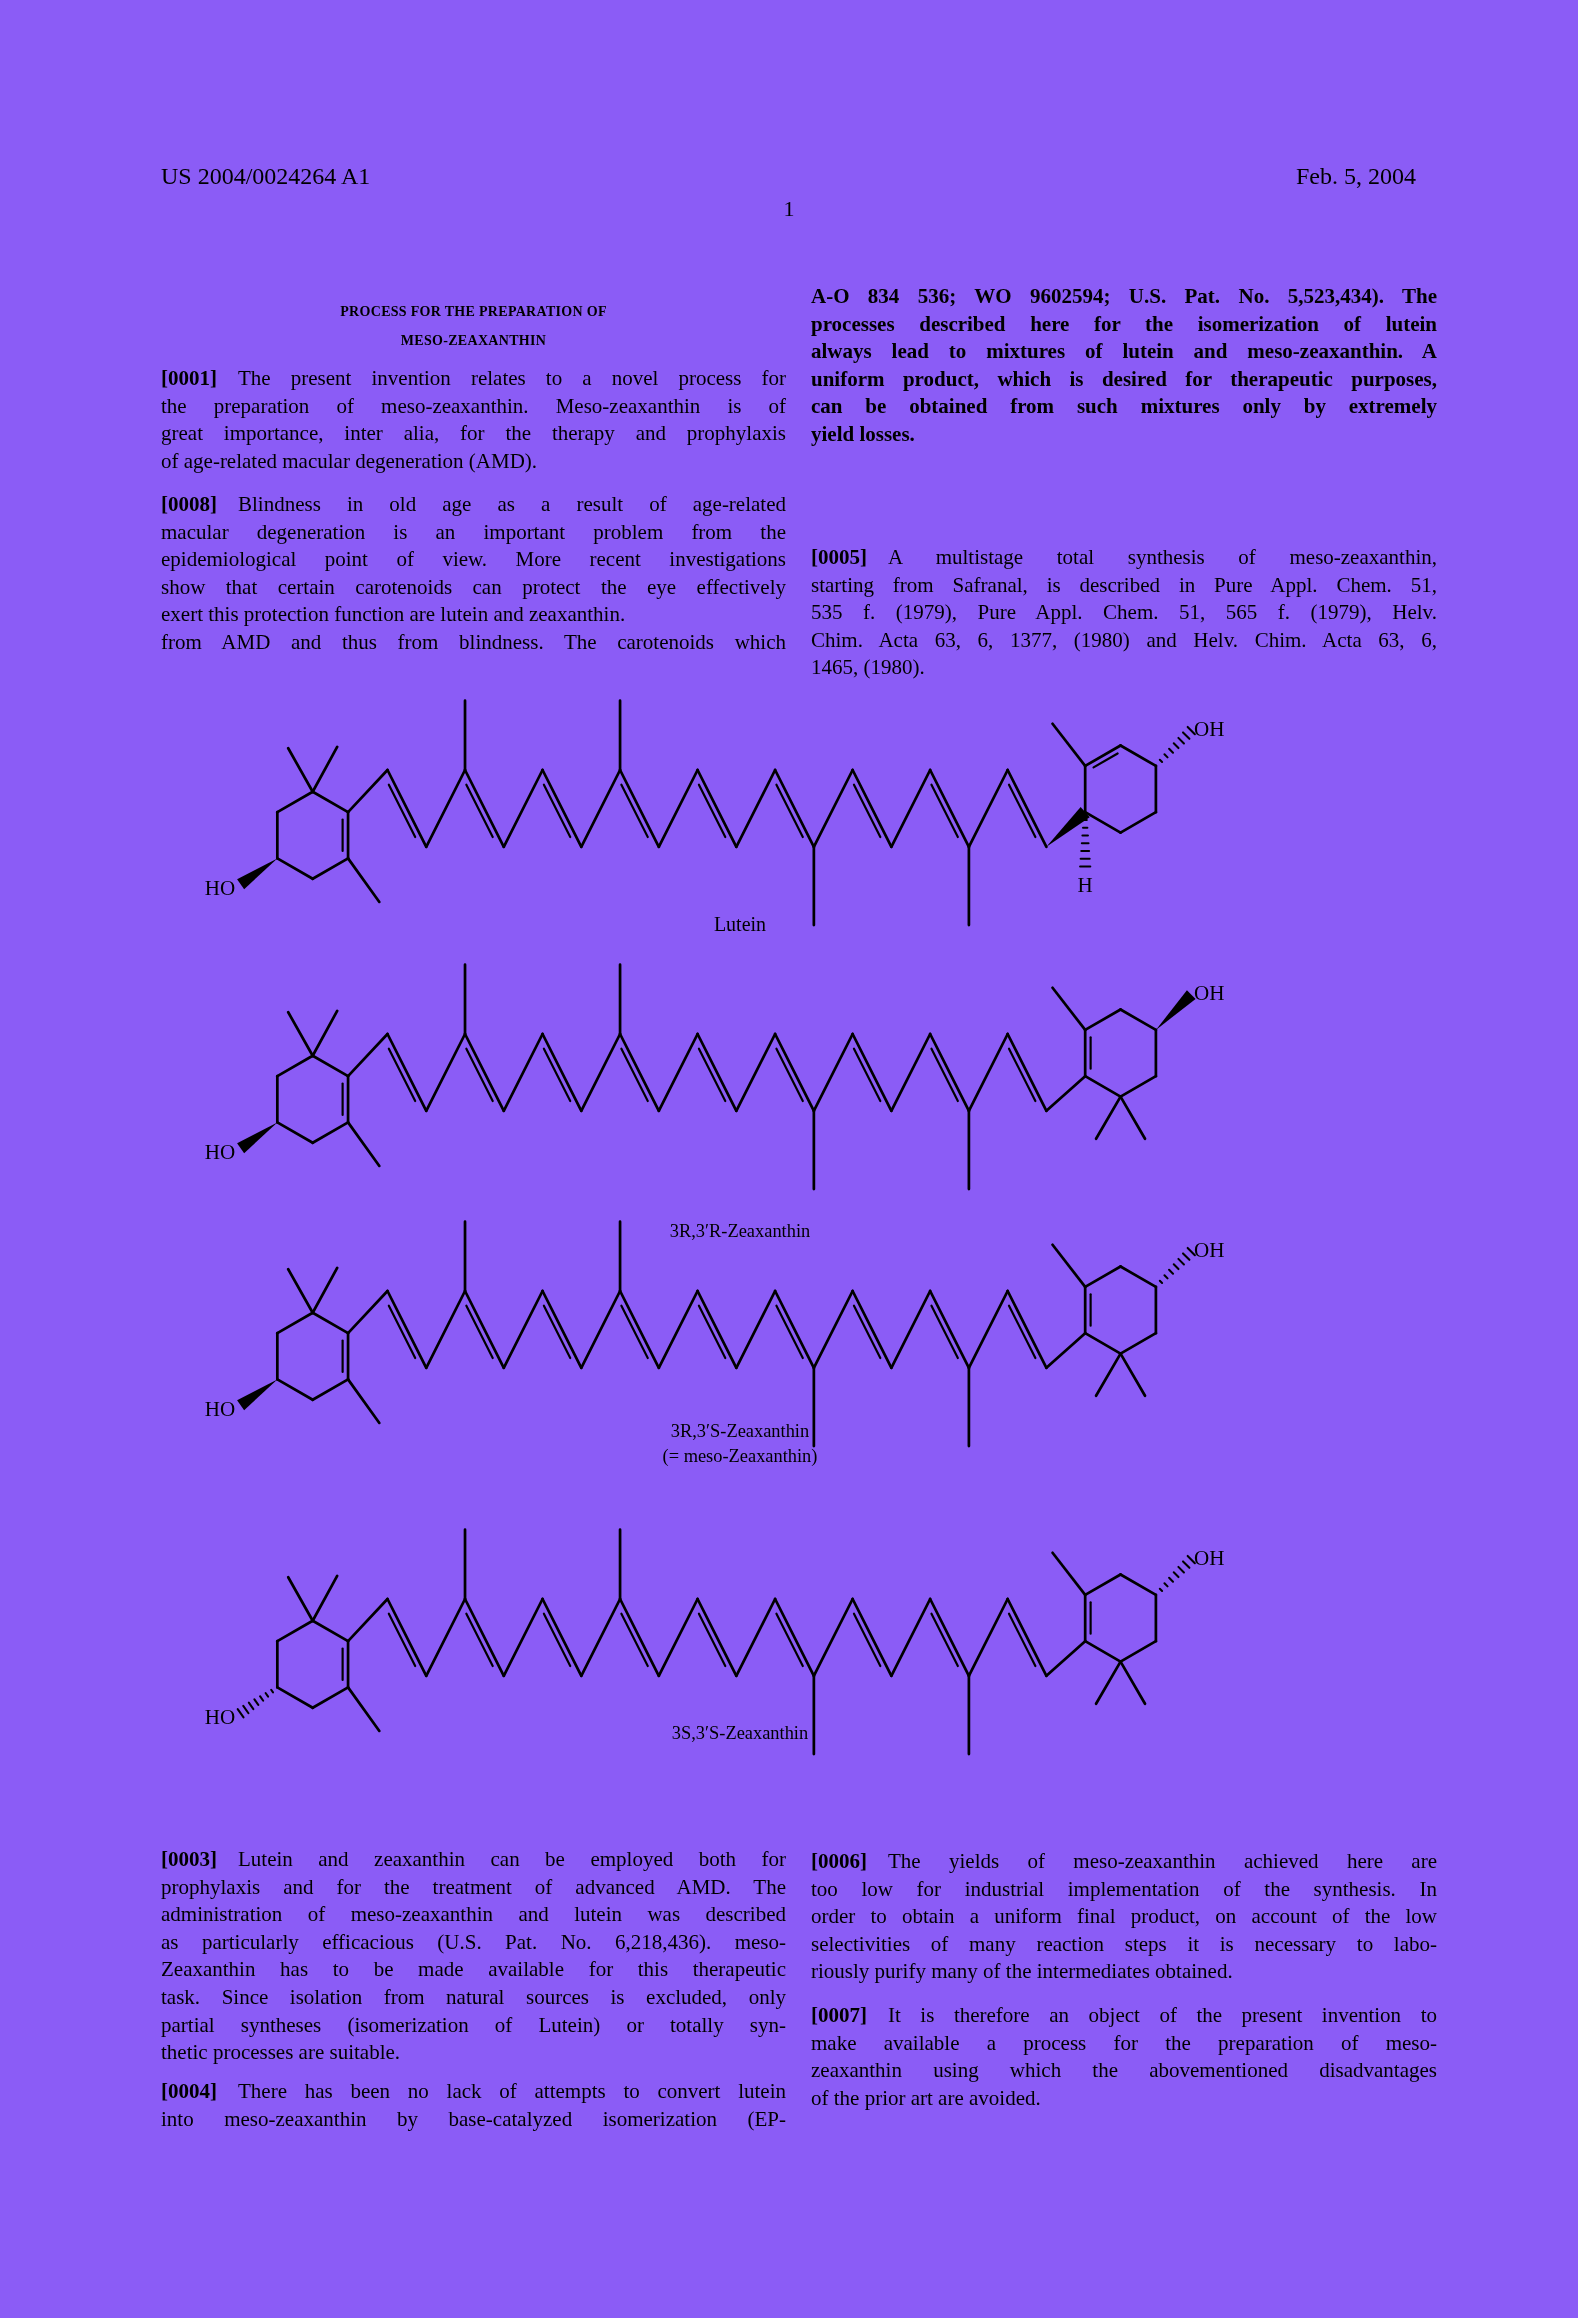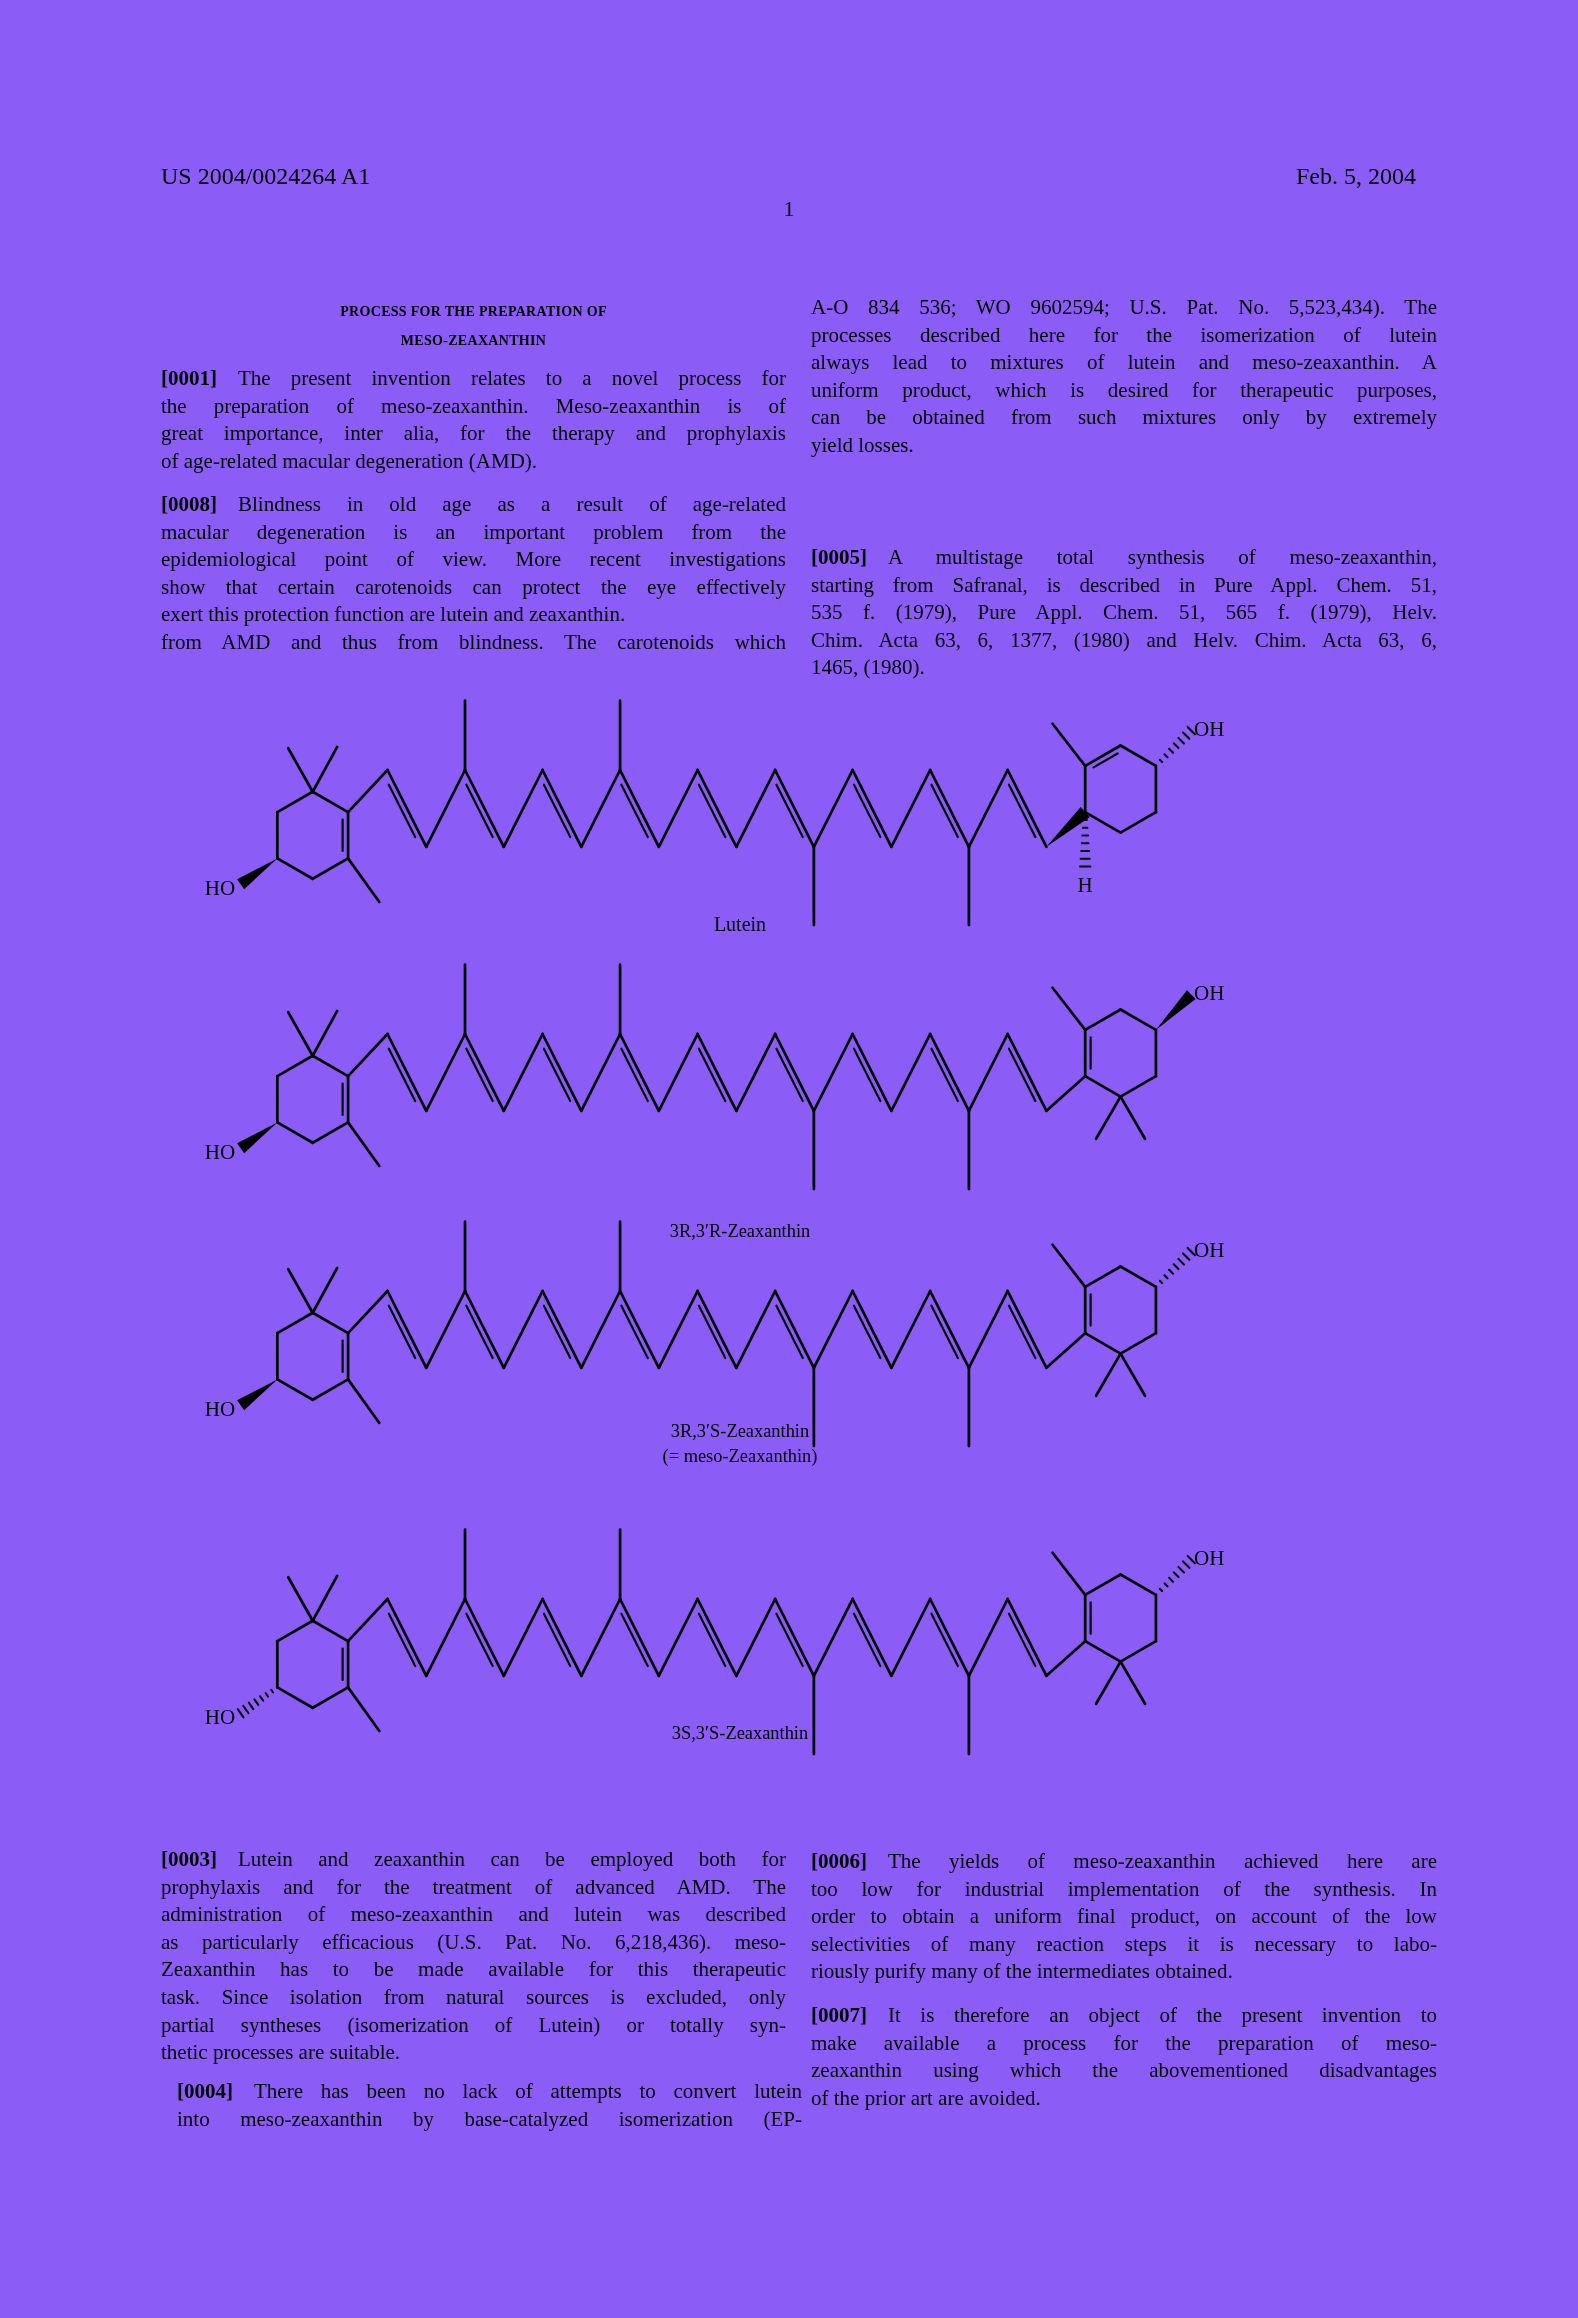--- a/index.html
+++ b/index.html
@@ -45,21 +45,21 @@
     </div>
   <div class="col" style="left:161px;top:491px;width:625px;">
       <div class="tline"><b>[0008]</b> Blindness in old age as a result of age-related</div>
       <div class="tline">macular degeneration is an important problem from the</div>
       <div class="tline">epidemiological point of view. More recent investigations</div>
       <div class="tline">show that certain carotenoids can protect the eye effectively</div>
       <div class="tline last">exert this protection function are lutein and zeaxanthin.</div>
       <div class="tline">from AMD and thus from blindness. The carotenoids which</div>
     </div>
 
-  <div class="col" style="left:811px;top:294px;width:626px;">
+  <div class="col" style="left:811px;top:283px;width:626px;font-weight:bold;">
       <div class="tline">A-O 834 536; WO 9602594; U.S. Pat. No. 5,523,434). The</div>
       <div class="tline">processes described here for the isomerization of lutein</div>
       <div class="tline">always lead to mixtures of lutein and meso-zeaxanthin. A</div>
       <div class="tline">uniform product, which is desired for therapeutic purposes,</div>
       <div class="tline">can be obtained from such mixtures only by extremely</div>
       <div class="tline last">yield losses.</div>
     </div>
   <div class="col" style="left:811px;top:544px;width:626px;">
       <div class="tline"><b>[0005]</b> A multistage total synthesis of meso-zeaxanthin,</div>
       <div class="tline">starting from Safranal, is described in Pure Appl. Chem. 51,</div>
@@ -350,21 +350,21 @@
   <div class="col" style="left:161px;top:1846px;width:625px;">
       <div class="tline"><b>[0003]</b> Lutein and zeaxanthin can be employed both for</div>
       <div class="tline">prophylaxis and for the treatment of advanced AMD. The</div>
       <div class="tline">administration of meso-zeaxanthin and lutein was described</div>
       <div class="tline">as particularly efficacious (U.S. Pat. No. 6,218,436). meso-</div>
       <div class="tline">Zeaxanthin has to be made available for this therapeutic</div>
       <div class="tline">task. Since isolation from natural sources is excluded, only</div>
       <div class="tline">partial syntheses (isomerization of Lutein) or totally syn-</div>
       <div class="tline last">thetic processes are suitable.</div>
     </div>
-  <div class="col" style="left:161px;top:2078px;width:625px;margin-left:16px;">
+  <div class="col" style="left:161px;top:2078px;width:625px;">
       <div class="tline"><b>[0004]</b> There has been no lack of attempts to convert lutein</div>
       <div class="tline">into meso-zeaxanthin by base-catalyzed isomerization (EP-</div>
     </div>
 
   <div class="col" style="left:811px;top:1848px;width:626px;">
       <div class="tline"><b>[0006]</b> The yields of meso-zeaxanthin achieved here are</div>
       <div class="tline">too low for industrial implementation of the synthesis. In</div>
       <div class="tline">order to obtain a uniform final product, on account of the low</div>
       <div class="tline">selectivities of many reaction steps it is necessary to labo-</div>
       <div class="tline last">riously purify many of the intermediates obtained.</div>

